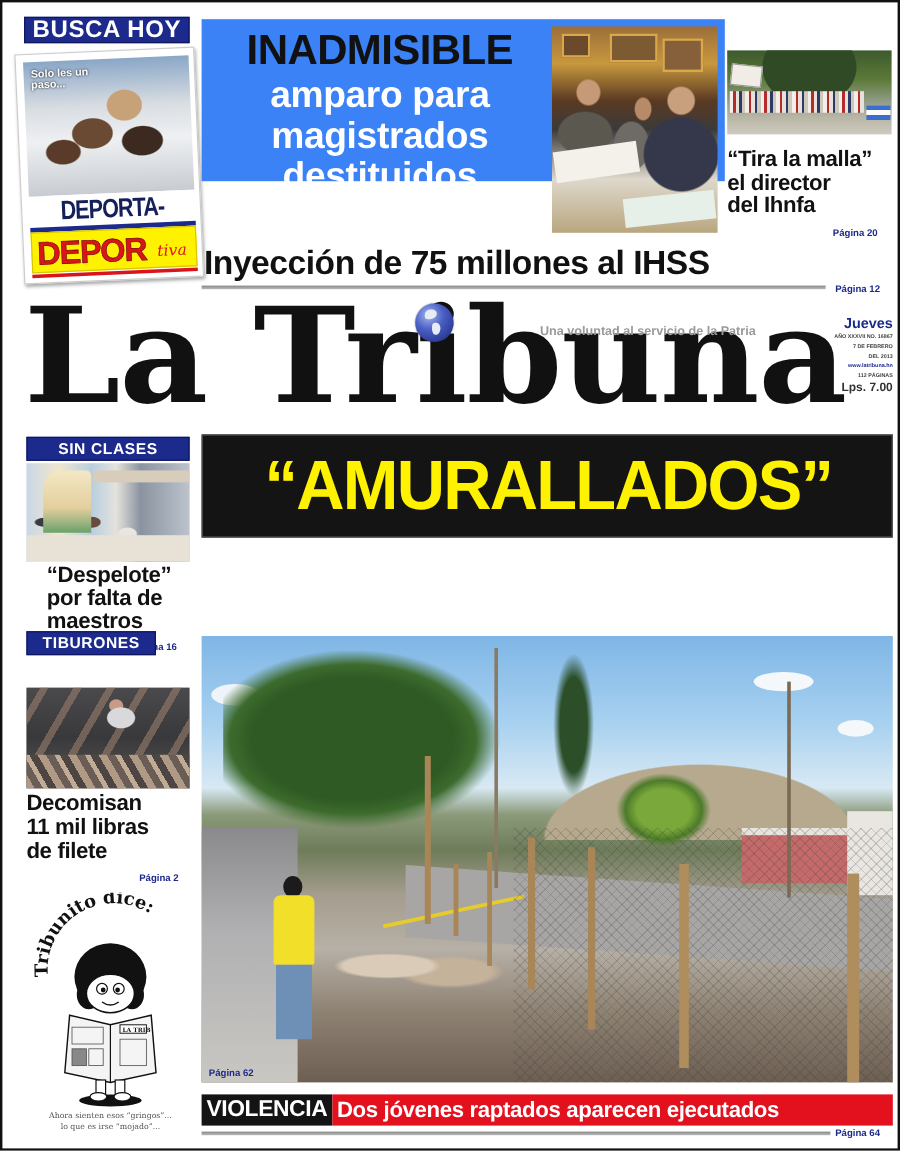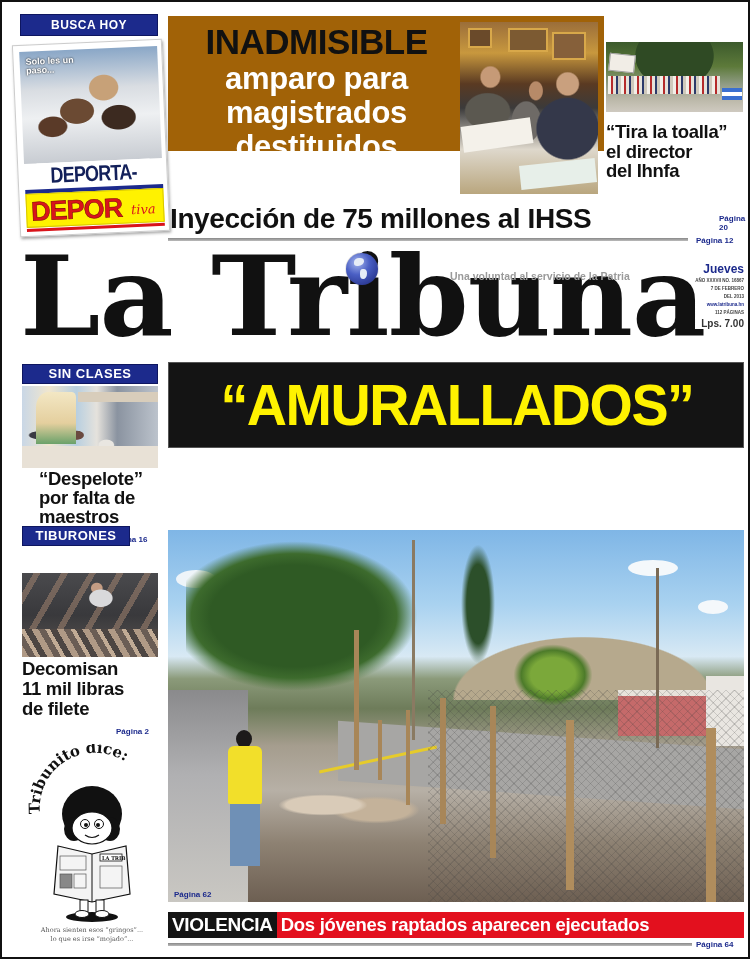--- a/index.html
+++ b/index.html
@@ -12,35 +12,35 @@
   .pg-white { color: #fff; font-weight: bold; font-size: 8px; font-family: Liberation Serif, serif; }
   .hl { font-weight: bold; color: #111; font-family: "Liberation Sans", sans-serif; line-height: 1.02; letter-spacing: -0.3px; }
   .photo { overflow: hidden; }
   .rule { background: linear-gradient(#888, #bbb); height: 3px; }
 </style>
 </head>
 <body>
 
 <div class="page">
 
-  <div class="abs label-bar" style="left:18px; top:12px; width:138px; height:22px; font-size:12px; line-height:20px;">BUSCA HOY</div>
+  <div class="abs label-bar" style="left:18px; top:12px; width:138px; height:22px; font-size:20px; line-height:20px;">BUSCA HOY</div>
 
   <div class="abs photo" style="left:14px; top:40px; width:150px; height:192px; transform:rotate(-2.5deg); background:#fff; border:1px solid #ccc; box-shadow:1px 2px 3px rgba(0,0,0,0.35);">
     <div style="position:absolute; left:6px; top:6px; width:138px; height:112px; background:radial-gradient(ellipse at 60% 35%, #c7a178 0 12%, transparent 13%), radial-gradient(ellipse at 40% 55%, #6b4a33 0 14%, transparent 15%), radial-gradient(ellipse at 70% 62%, #3c2a20 0 12%, transparent 13%), radial-gradient(ellipse at 22% 68%, #5a3a28 0 9%, transparent 10%), linear-gradient(180deg, #8aa7c7 0%, #d9dde2 35%, #eef0f2 60%, #c8ccd2 100%);"></div>
     <div style="position:absolute; left:12px; top:12px; width:60px; font-size:9px; color:#fff; font-weight:bold; line-height:1.05; text-shadow:0 0 2px #000;">Solo les un paso...</div>
     <div style="position:absolute; left:6px; top:118px; width:138px; height:26px; background:#fff; font-family:'Liberation Sans Narrow','Liberation Sans',sans-serif; font-weight:bold; font-size:22px; letter-spacing:-1px; color:#13205a; text-align:center; line-height:26px; transform:scaleX(0.82);">DEPORTA-DOS</div>
     <div style="position:absolute; left:6px; top:144px; width:138px; height:4px; background:#1c2a8c;"></div>
     <div style="position:absolute; left:6px; top:148px; width:138px; height:34px; background:#fff200; border:1px solid #d7c600;">
       <span style="position:absolute; left:4px; top:2px; font-size:27px; font-weight:bold; color:#d9141b; letter-spacing:-1px; -webkit-text-stroke:0.5px #6a0008;">DEPOR</span>
       <span style="position:absolute; left:104px; top:12px; font-size:13px; font-style:italic; color:#d9141b; font-family:'DejaVu Serif',serif;">tiva</span>
     </div>
     <div style="position:absolute; left:6px; top:183px; width:138px; height:3px; background:#d9141b;"></div>
   </div>
 
-  <div class="abs" style="left:166px; top:14px; width:436px; height:135px; background:#a16207;">
+  <div class="abs" style="left:166px; top:14px; width:436px; height:135px; background:#3b82f6;">
     <div style="position:absolute; left:6px; top:6px; width:285px; font-size:35px; font-weight:bold; color:#111; letter-spacing:-0.5px; line-height:40px; text-align:center;">INADMISIBLE</div>
     <div style="position:absolute; left:6px; top:46px; width:285px; color:#fff; font-weight:bold; font-size:31px; line-height:34px; text-align:center; letter-spacing:-0.3px;">
       <div>amparo para</div>
       <div>magistrados</div>
       <div>destituidos</div>
     </div>
     <div class="pg-white" style="position:absolute; left:233px; top:168px;">Página 66</div>
 
     <div class="photo" style="position:absolute; left:292px; top:6px; width:138px; height:172px; background:
            radial-gradient(ellipse at 78% 36%, #c9a07e 0 7%, transparent 8%),
@@ -59,25 +59,25 @@
   </div>
 
   <div class="abs photo" style="left:604px; top:40px; width:137px; height:70px; background:
          radial-gradient(ellipse at 50% 20%, #2f4a24 0 40%, transparent 41%),
          linear-gradient(180deg, #3c5a2c 0%, #5d7a3a 35%, #8f9b84 60%, #b9b6a6 80%, #cfcac0 100%);">
     <div style="position:absolute; left:3px; top:12px; width:26px; height:18px; background:#f1ede6; border:1px solid #999; transform:rotate(6deg);"></div>
     <div style="position:absolute; left:2px; top:34px; width:112px; height:18px; background:repeating-linear-gradient(90deg, #f2efe8 0 3px, #b52b2b 3px 5px, #e6e2da 5px 8px, #2c3a6a 8px 10px, #cfc9bc 10px 13px);"></div>
     <div style="position:absolute; left:116px; top:46px; width:20px; height:12px; background:linear-gradient(180deg,#3a6fd0 0 33%, #fff 33% 66%, #3a6fd0 66%);"></div>
   </div>
   <div class="abs hl" style="left:604px; top:120px; width:140px; font-size:18.5px; line-height:19.5px;">
-    <div>“Tira la toalla”</div>
+    <div>“Tira la malla”</div>
     <div>el director</div>
     <div>del Ihnfa</div>
   </div>
-  <div class="abs pg" style="left:717px; top:188px;margin-top:24px;">Página 20</div>
+  <div class="abs pg" style="left:692px; top:188px;">Página 20</div>
 
   <div class="abs hl" style="left:168px; top:201px; width:580px; font-size:28px; line-height:32px; letter-spacing:-0.4px;">Inyección de 75 millones al IHSS</div>
   <div class="abs rule" style="left:166px; top:236px; width:520px;"></div>
   <div class="abs pg" style="left:694px; top:234px;">Página 12</div>
 
   <div class="abs" style="left:18px; top:244px; width:672px; height:110px;">
     <div style="position:absolute; left:0; top:-14px; font-family:'DejaVu Serif','Liberation Serif',serif; font-weight:bold; font-size:110px; line-height:130px; letter-spacing:-1px; color:#111; white-space:nowrap; transform:scaleX(1.04); transform-origin:left;">La Tribuna</div>
     <div style="position:absolute; left:326px; top:7px; width:32px; height:32px; border-radius:50%; background:radial-gradient(circle at 35% 30%, #a5b6ee 0%, #4a5fc4 40%, #1a2478 100%); box-shadow:0 0 1px #223;">
       <div style="position:absolute; left:8px; top:5px; width:10px; height:8px; background:#e6ecf6; border-radius:50% 40% 60% 30%;"></div>
       <div style="position:absolute; left:14px; top:16px; width:7px; height:10px; background:#e6ecf6; border-radius:40% 50% 60% 50%;"></div>

